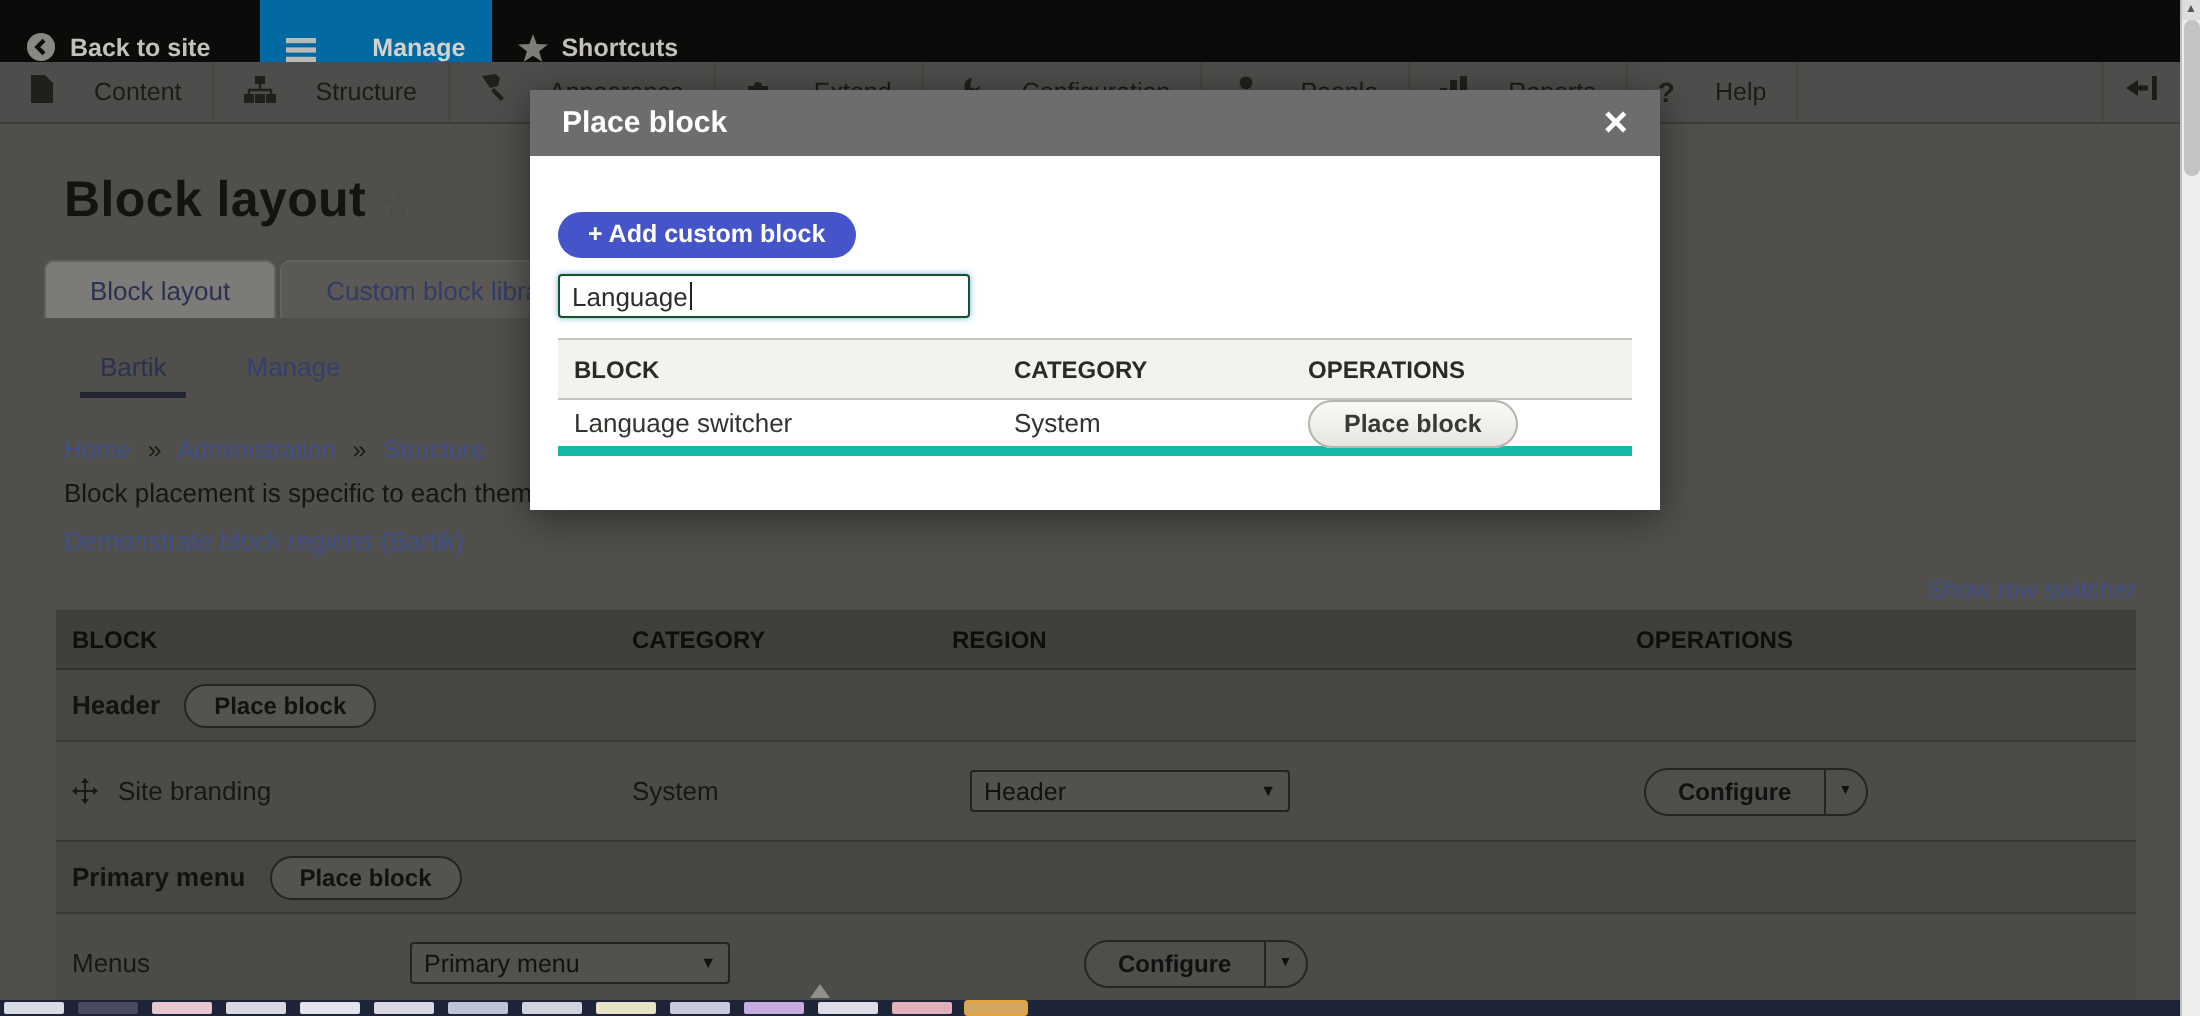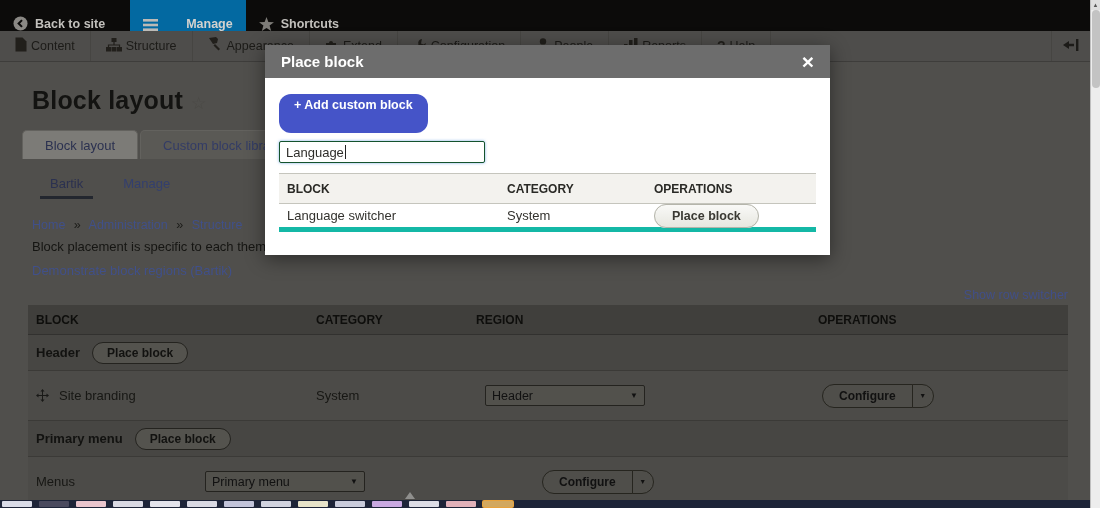--- a/index.html
+++ b/index.html
@@ -12,21 +12,21 @@
             background:#0c0b0a; display:flex; align-items:stretch; z-index:3; }
   .tb-item { display:flex; align-items:flex-end; gap:7px; padding:0 13px;
              color:#c2c0bc; font-size:12.5px; font-weight:bold; cursor:pointer; }
   .tb-item.active { background:#0369a1; margin-left:12px; color:#d4d2ce;gap:28px; }
   .tb-icon { display:flex; align-items:center; }
 
   
   .menubar { position:absolute; left:0; top:31px; width:1090px; height:31px;
              background:#4e4d4b; border-bottom:1px solid #3e3d3b; display:flex;
              align-items:stretch; z-index:1; }
-  .mb-item { display:flex; align-items:center; gap:4px; padding:0 15px;
+  .mb-item { display:flex; align-items:center; gap:20px; padding:0 15px;
              color:#1c1b18; font-size:12.5px; border-right:1px solid #464542; cursor:pointer; }
   .mb-toggle { margin-left:auto; display:flex; align-items:center; padding:0 11px;
                border-left:1px solid #464542; cursor:pointer; }
 
   
   .scrollbar { position:absolute; right:0; top:0; width:10px; height:508px;
                background:#ededed; border-left:1px solid #bfbfbf; z-index:20; }
   .sb-arrow { height:10px; display:flex; align-items:center; justify-content:center;
               font-size:6px; color:#555; background:#dedede; }
   .sb-thumb { position:absolute; left:1px; top:10px; width:8px; height:78px;
@@ -86,22 +86,22 @@
                  border-radius:0 12px 12px 0; margin-left:-1px; font-size:7px; color:#111; cursor:pointer; }
 
   
   .modal { position:absolute; left:265px; top:45px; width:565px; height:210px; background:#fff;
            box-shadow:0 4px 18px rgba(0,0,0,.45); z-index:10; }
   .modal-header { height:33px; background:#6d6d6d; display:flex; align-items:center;
                   justify-content:space-between; padding:0 16px; }
   .modal-title { color:#fff; font-weight:bold; font-size:15px; }
   .modal-close { color:#fff; font-weight:bold; font-size:21px; line-height:18px; cursor:pointer; }
   .modal-body { padding:0 14px; }
-  .add-btn { display:inline-block; margin-top:16px; background:#4554c8; color:#fff;
-             font-weight:bold; font-size:12.5px; padding:4px 15px 21px; border-radius:12px; cursor:pointer; }
+  .add-btn { display:inline-block; margin-top:28px; background:#4554c8; color:#fff;
+             font-weight:bold; font-size:12.5px; padding:4px 15px 5px; border-radius:12px; cursor:pointer; }
   .filter-input { margin-top:8px; width:206px; height:22px; background:#fff;
                   border:1px solid #14532d; border-radius:2px; box-shadow:0 0 3px rgba(70,140,220,.7);
                   display:flex; align-items:center; padding:0 6px; font-size:13px; color:#2e2d2a; cursor:text; }
   .caret { display:inline-block; width:1px; height:14px; background:#222; margin-left:1px; }
   .modal-table { margin-top:10px; }
   .m1 { width:220px; padding-left:8px; }
   .m2 { width:147px; padding-left:8px; }
   .m3 { flex:1; padding-left:8px; }
   .mth { display:flex; align-items:center; height:31px; background:#f3f2ee;
          border-top:1px solid #c5c5bd; border-bottom:1px solid #c5c5bd;

